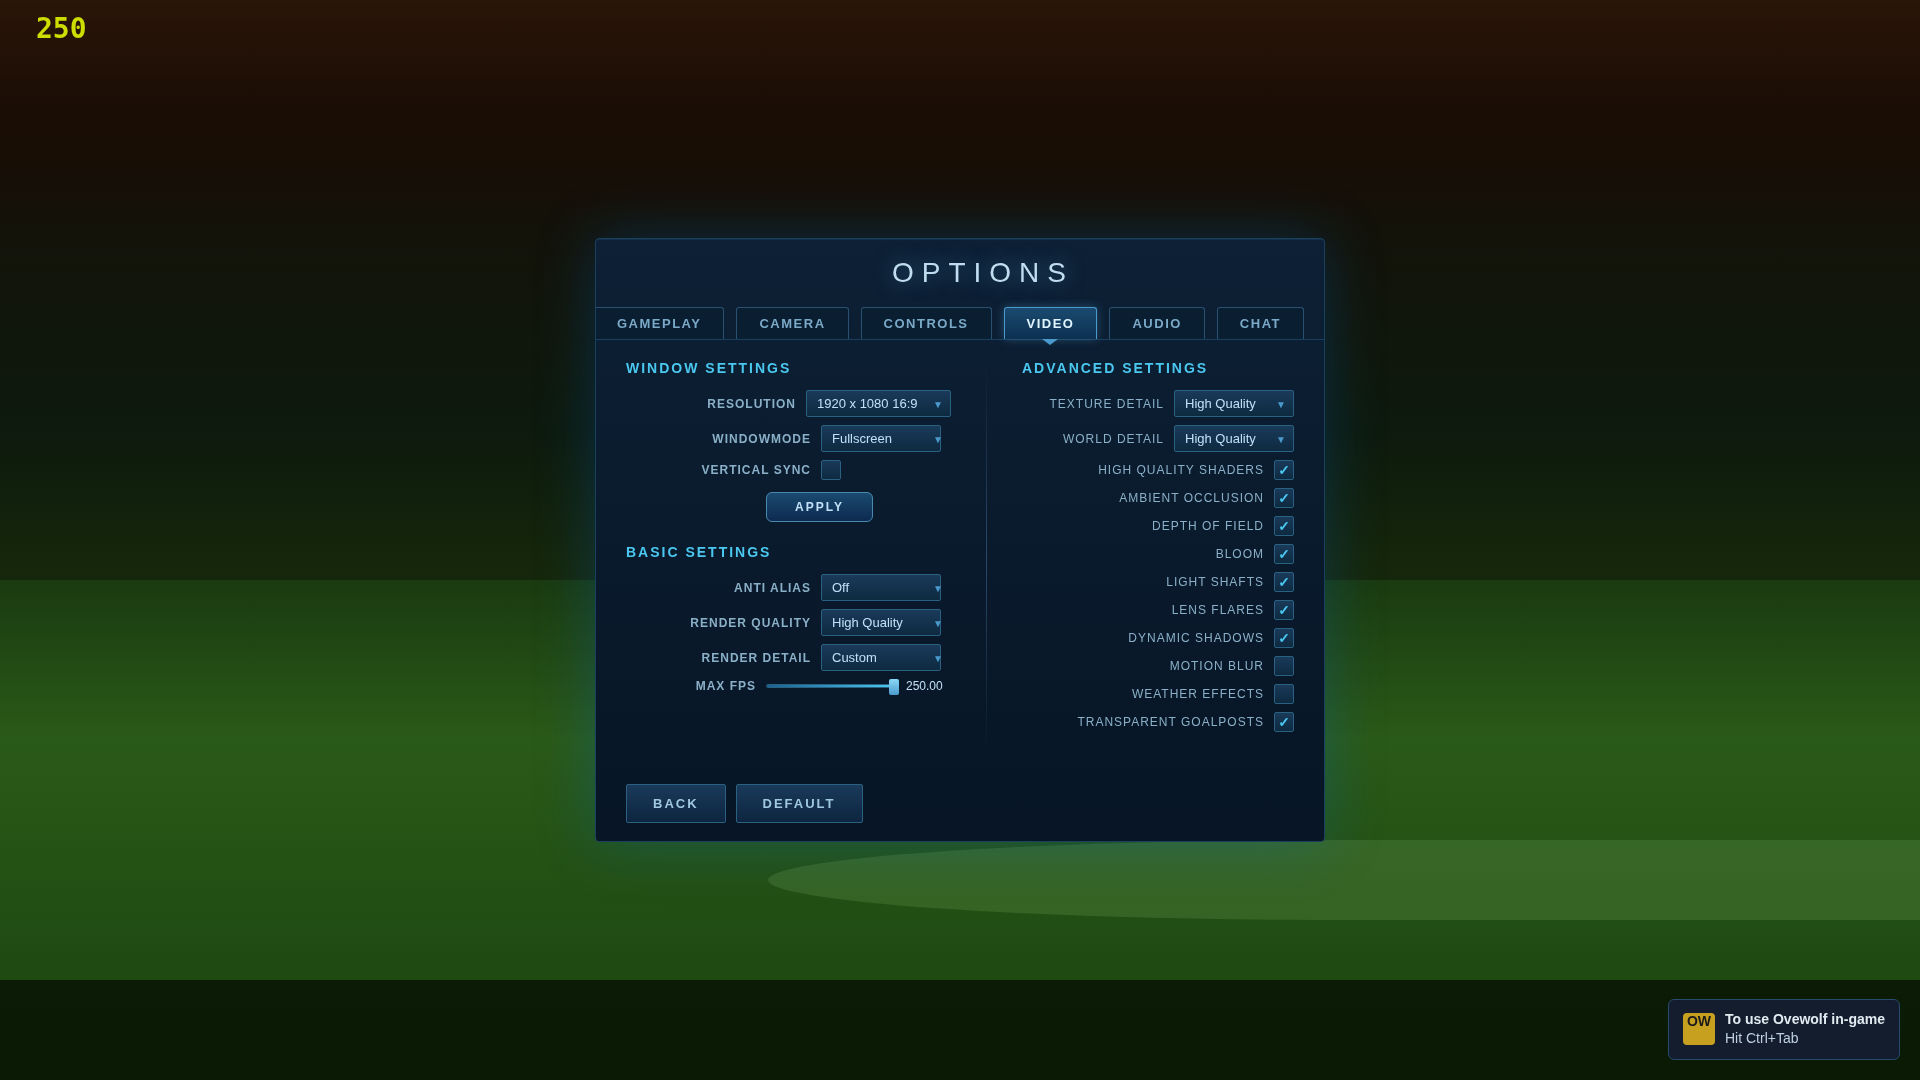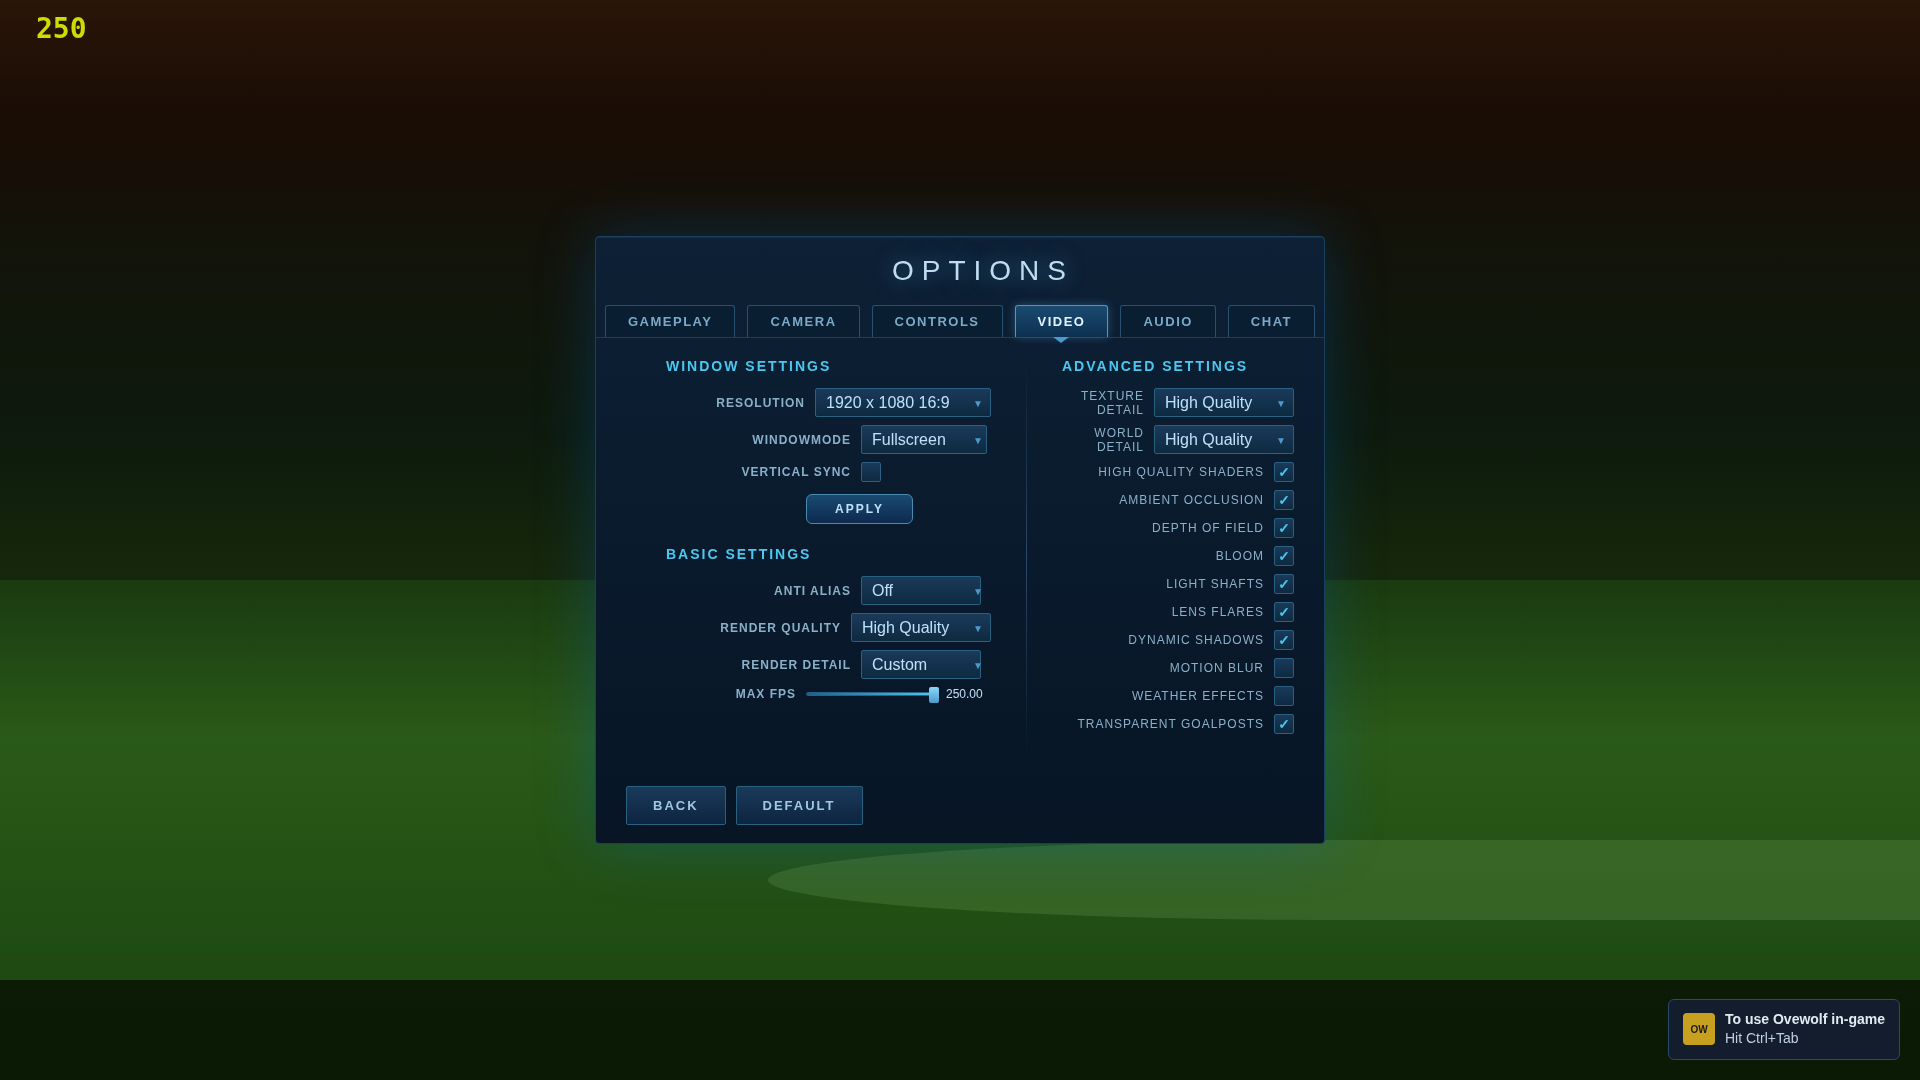--- a/index.html
+++ b/index.html
@@ -86,25 +86,25 @@
       gap: 10px;
       z-index: 100;
     }
 
     .overwolf-icon {
       width: 32px;
       height: 32px;
       background: #c8a020;
       border-radius: 4px;
       display: flex;
-      align-items: center;
+      align-items: flex-start;
       justify-content: center;
       color: #1a1a1a;
       font-weight: bold;
-      font-size: 10px;
+      font-size: 14px;
     }
 
     .overwolf-text {
       color: #c0d0e0;
       font-size: 14px;
       line-height: 1.4;
     }
 
     .overwolf-text strong {
       display: block;
@@ -141,21 +141,21 @@
       font-size: 28px;
       font-weight: 300;
       letter-spacing: 8px;
       text-transform: uppercase;
       text-shadow: 0 0 20px rgba(100,200,255,0.5);
     }
 
     
     .tabs {
       display: flex;
-      justify-content: center;
+      justify-content: flex-end;
       gap: 12px;
       padding: 8px 20px 0;
       border-bottom: 1px solid #1a4060;
       padding-bottom: 0;
     }
 
     .tab {
       padding: 8px 22px;
       border: 1px solid #2a5070;
       border-bottom: none;
@@ -189,21 +189,20 @@
       border-left: 8px solid transparent;
       border-right: 8px solid transparent;
       border-top: 6px solid #4a9ace;
     }
 
     
     .dialog-content {
       padding: 20px 30px;
       display: flex;
       gap: 30px;
-      margin-left: 40px;
     }
 
     
     .left-panel {
       flex: 1;
     }
 
     
     .right-panel {
       flex: 1;
@@ -248,22 +247,22 @@
     .custom-select {
       position: relative;
       display: inline-block;
     }
 
     .custom-select select {
       appearance: none;
       background: linear-gradient(180deg, #1a3a5a 0%, #0d2a40 100%);
       border: 1px solid #2a6080;
       color: #c0e0f8;
-      padding: 5px 40px 5px 10px;
-      font-size: 16px;
+      padding: 5px 32px 5px 10px;
+      font-size: 13px;
       border-radius: 2px;
       cursor: pointer;
       outline: none;
       min-width: 120px;
     }
 
     .custom-select::after {
       content: '▼';
       position: absolute;
       right: 8px;

